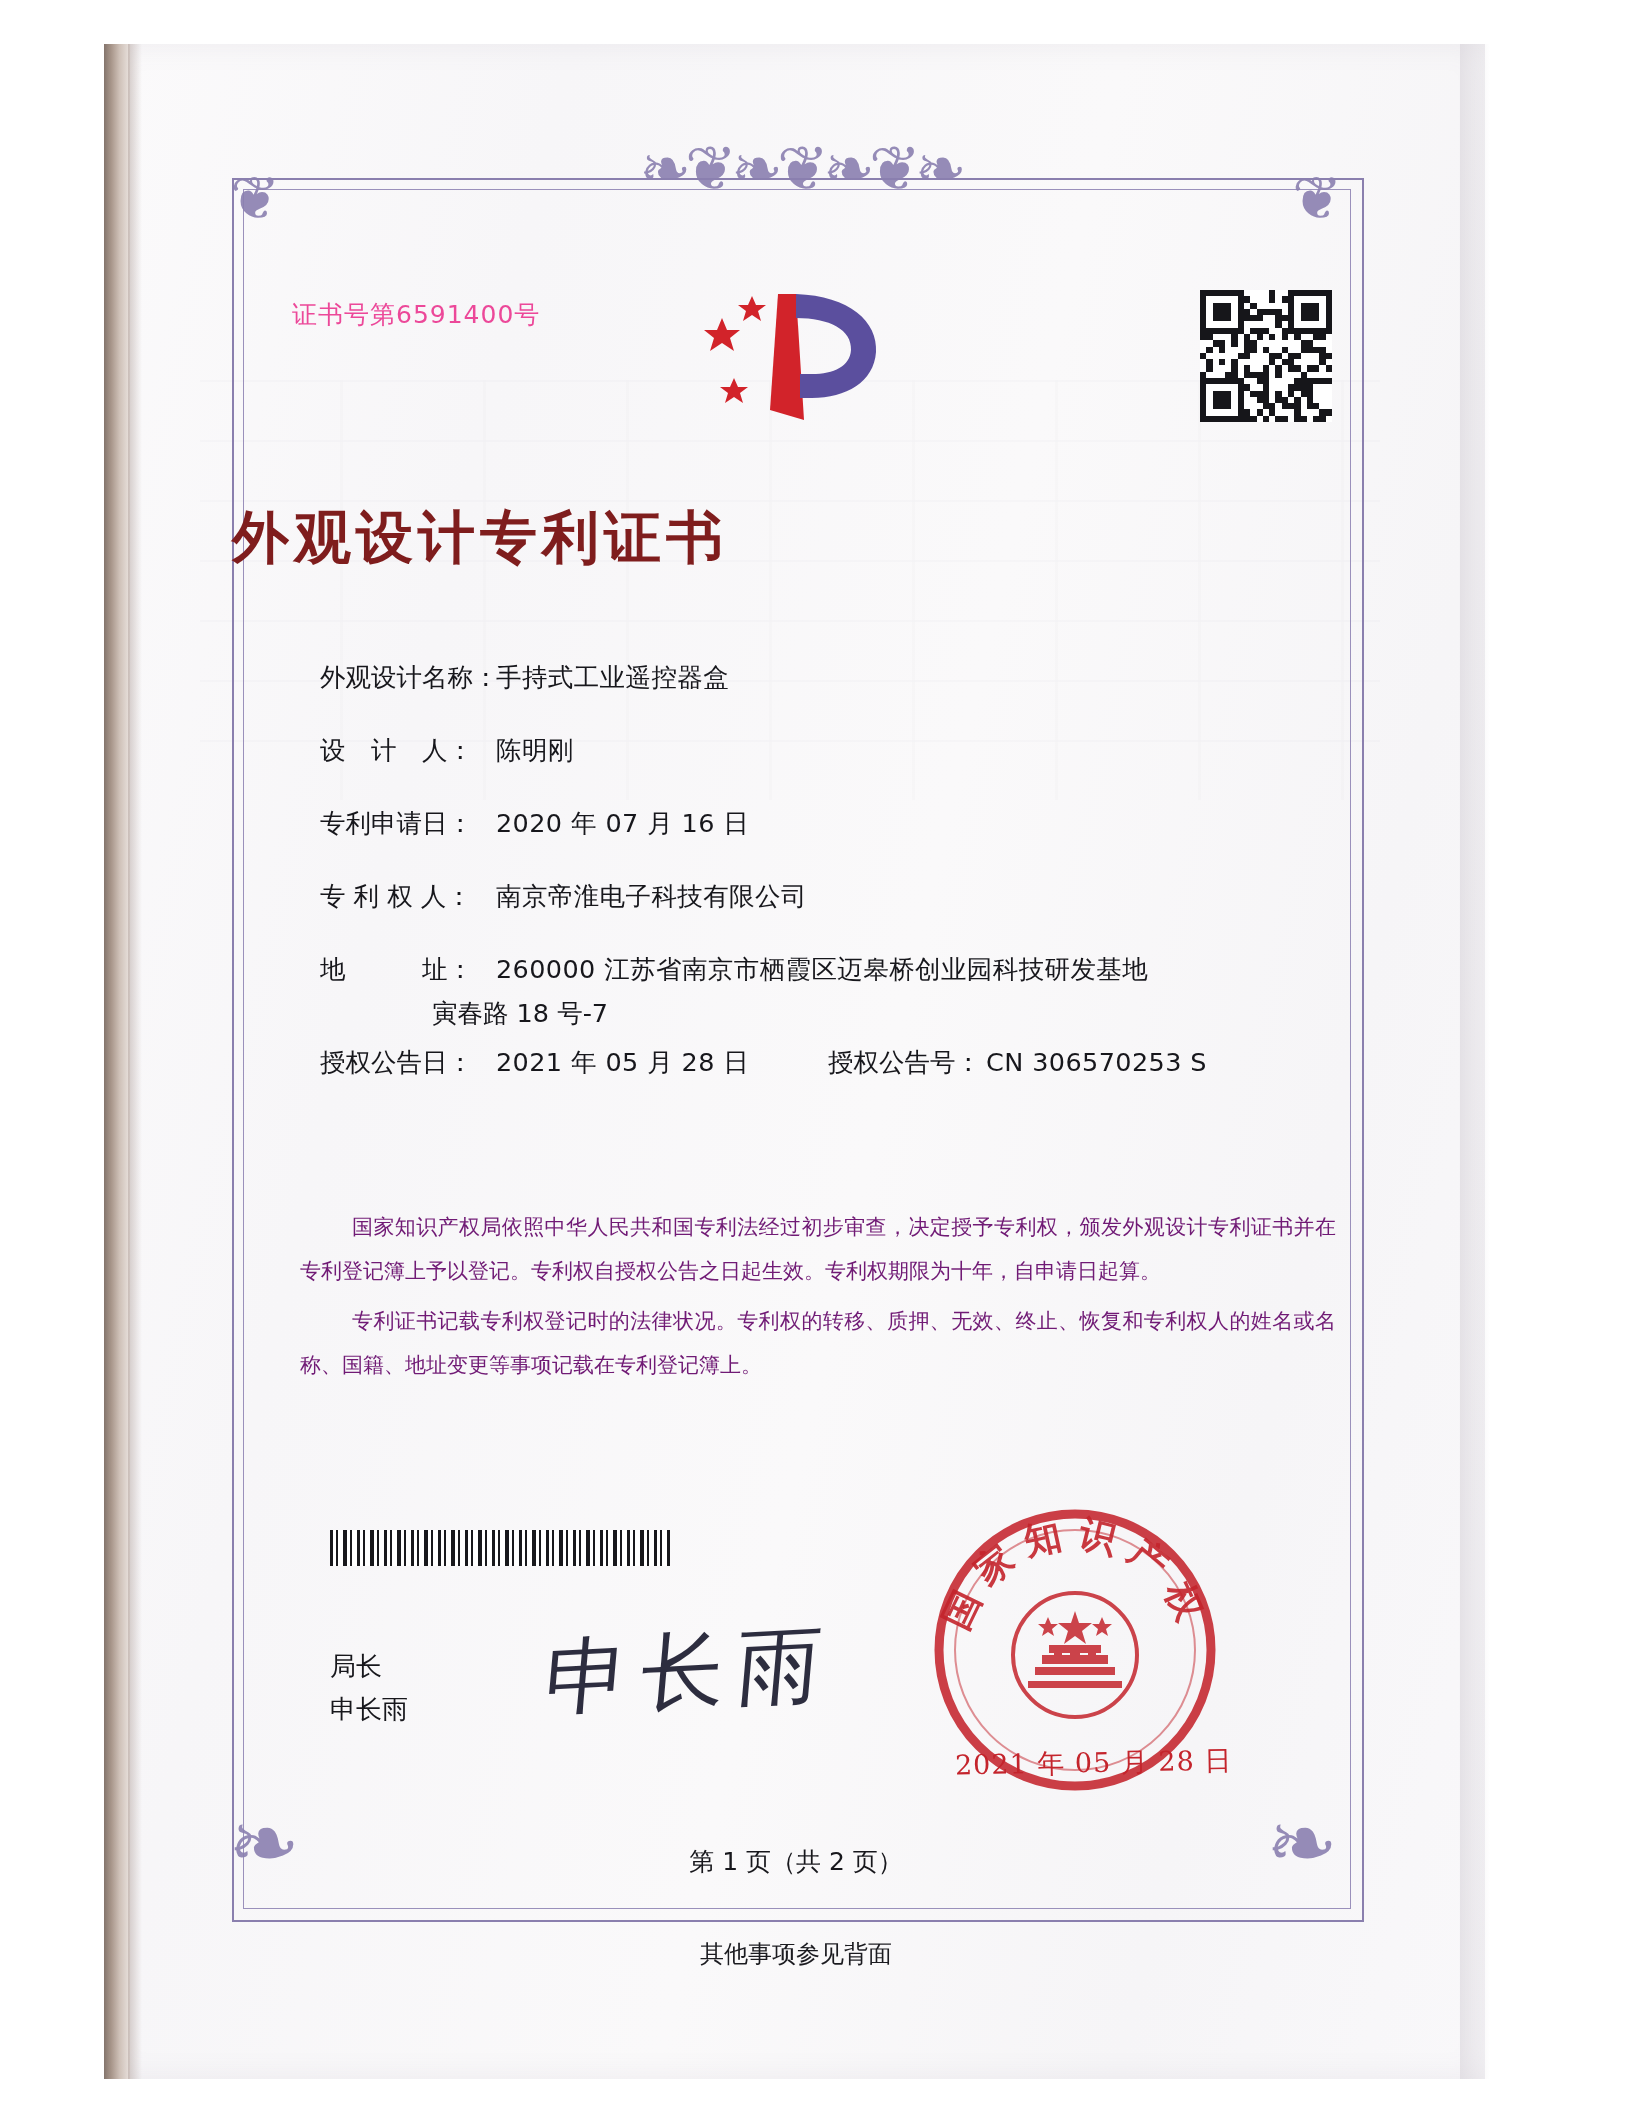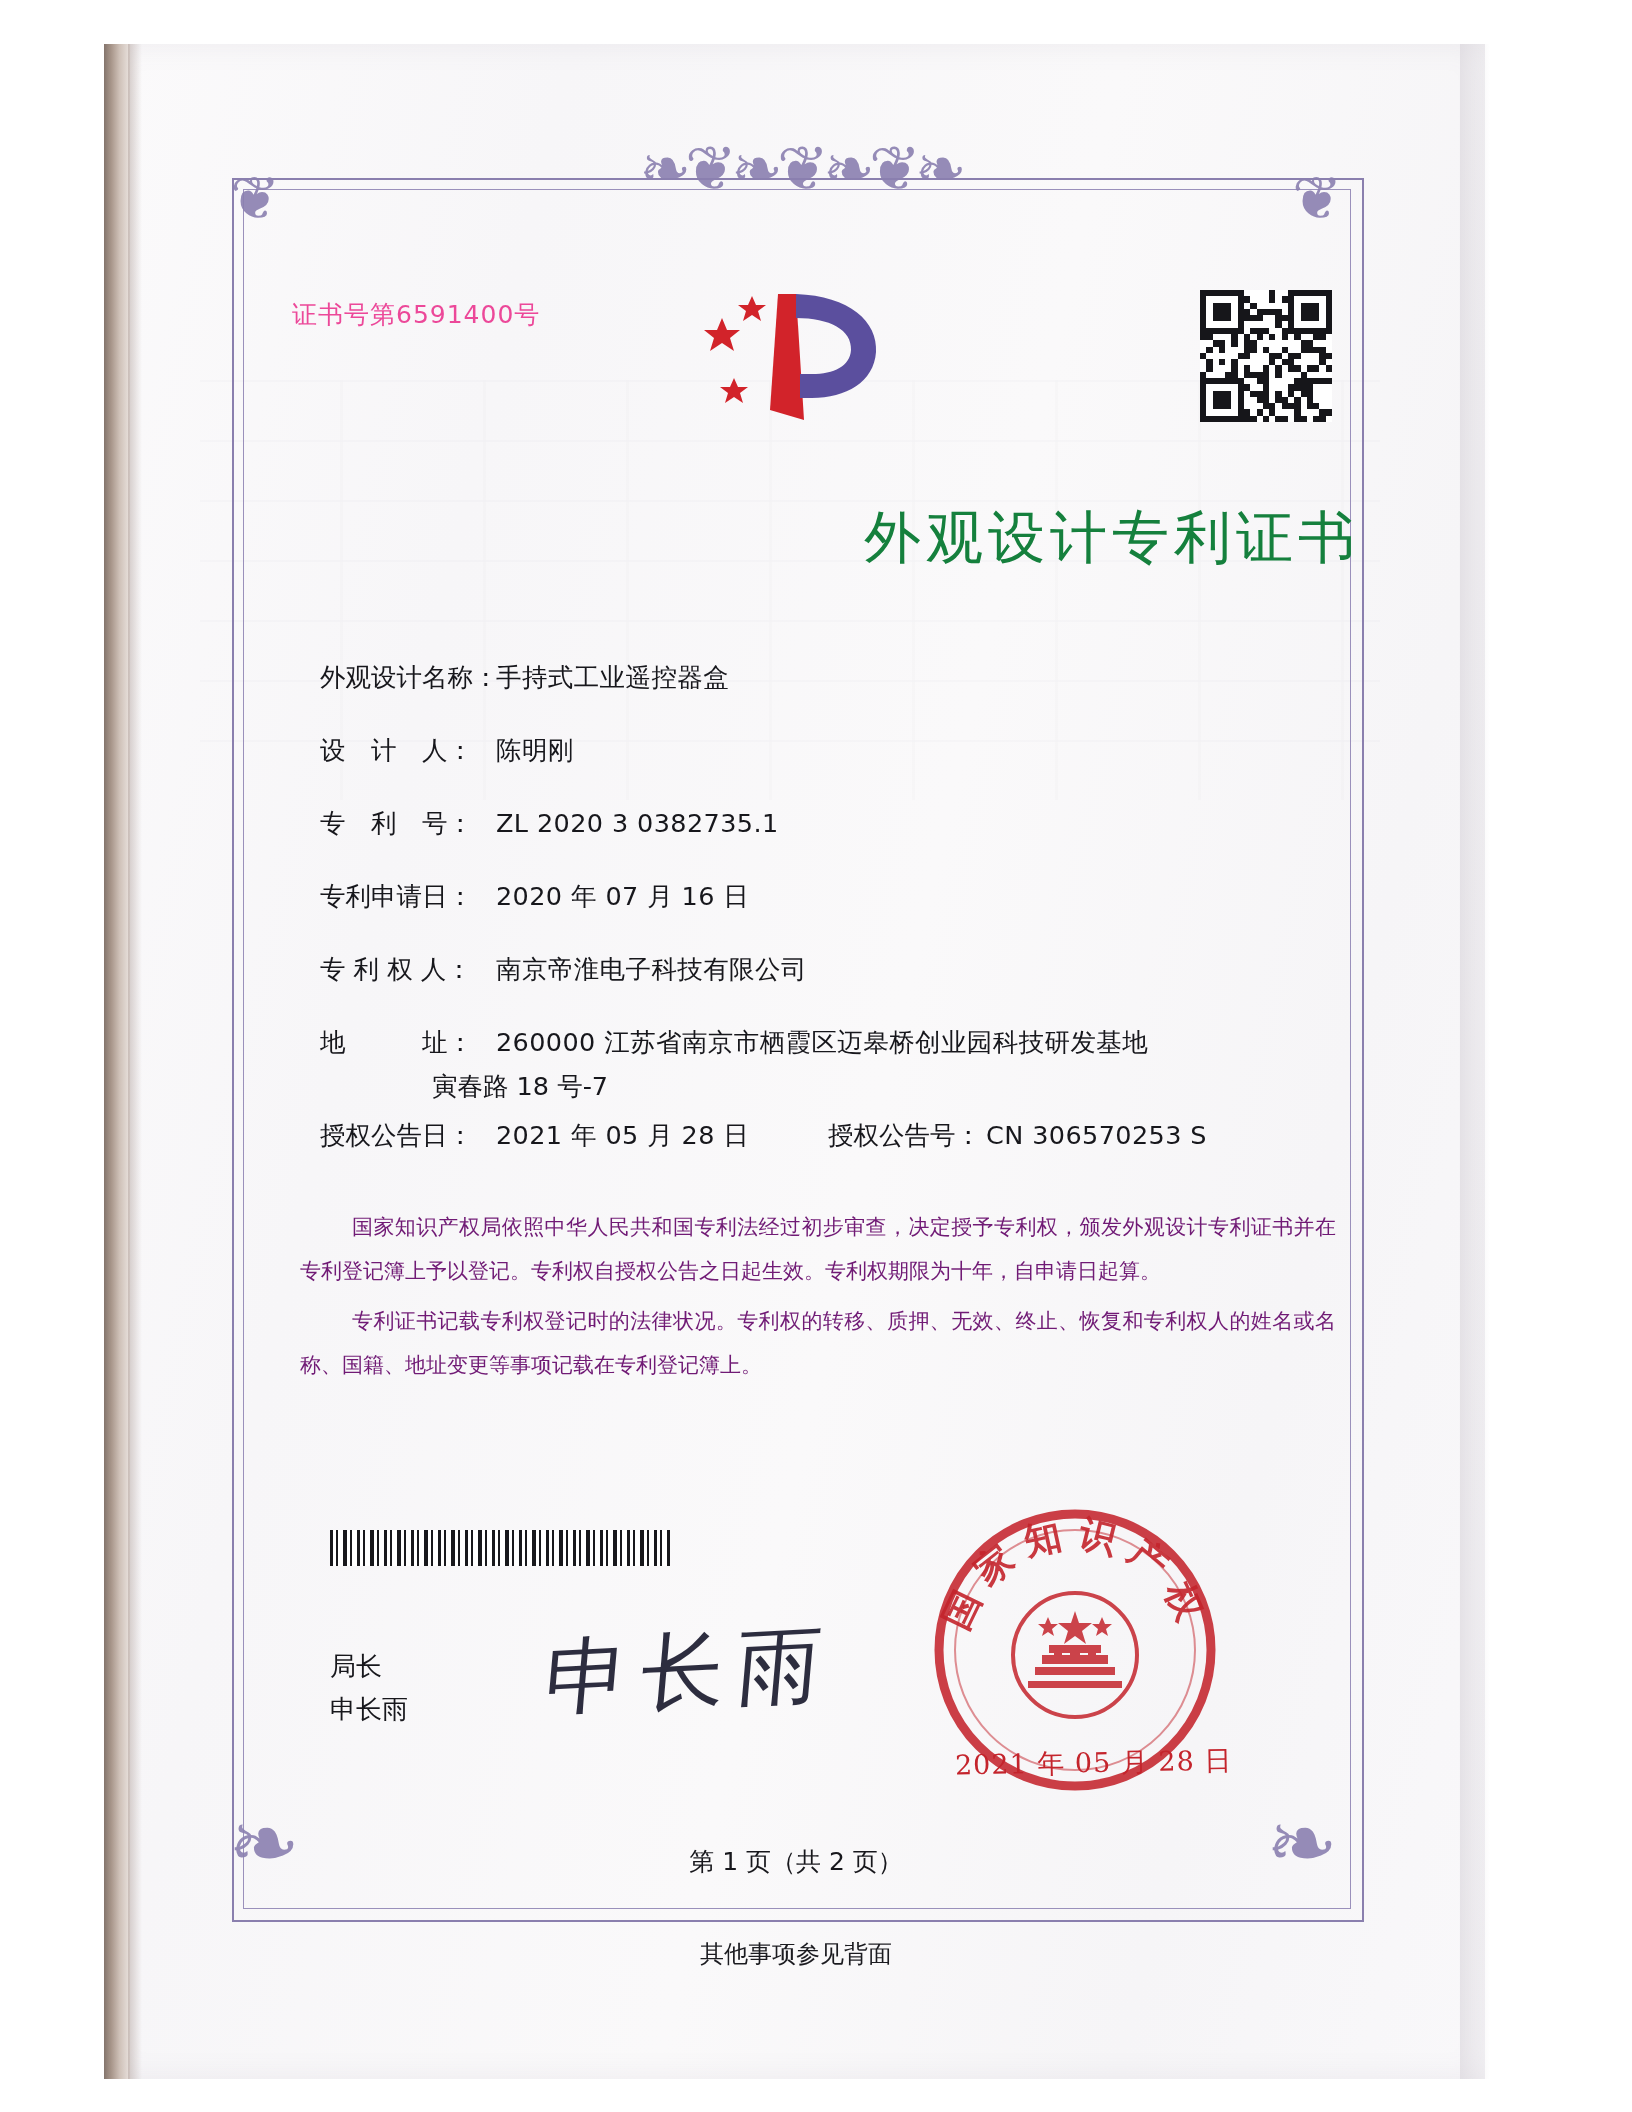--- a/index.html
+++ b/index.html
@@ -130,26 +130,26 @@
     grid-template-rows: repeat(21, 1fr);
   }
   .qr-grid i { background: transparent; }
   .qr-grid i.on { background: #16161a; }
 
   
   .title {
     position: absolute;
     left: 232px; top: 500px;
     width: 1128px;
-    text-align: right;
+    text-align: left;
     font-size: 57px;
     letter-spacing: 5px;
-    color: #15803d;
+    color: #7f1d1d;
     font-family: "DejaVu Serif", "Liberation Serif", serif;
-    font-weight: 400;
+    font-weight: 700;
   }
 
   
   .fields {
     position: absolute;
     left: 320px; top: 660px;
     width: 1020px;
     color: #17171c;
     font-size: 25.5px;
     font-family: "DejaVu Sans", "Liberation Sans", sans-serif;
@@ -742,23 +742,20 @@
   <div class="fields">
 
     <div class="field">
       <span class="flabel">外观设计名称：</span><span class="fval">手持式工业遥控器盒</span>
     </div>
 
     <div class="field">
       <span class="flabel">设　计　人：</span><span class="fval">陈明刚</span>
     </div>
 
-    <div class="field">
-      <span class="flabel">专　利　号：</span><span class="fval">ZL 2020 3 0382735.1</span>
-    </div>
 
     <div class="field">
       <span class="flabel">专利申请日：</span><span class="fval">2020 年 07 月 16 日</span>
     </div>
 
     <div class="field">
       <span class="flabel">专 利 权 人：</span><span class="fval">南京帝淮电子科技有限公司</span>
     </div>
 
     <div class="field addr">

